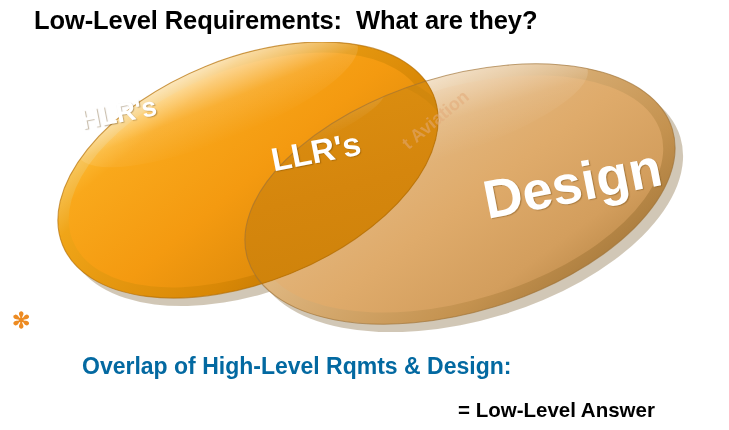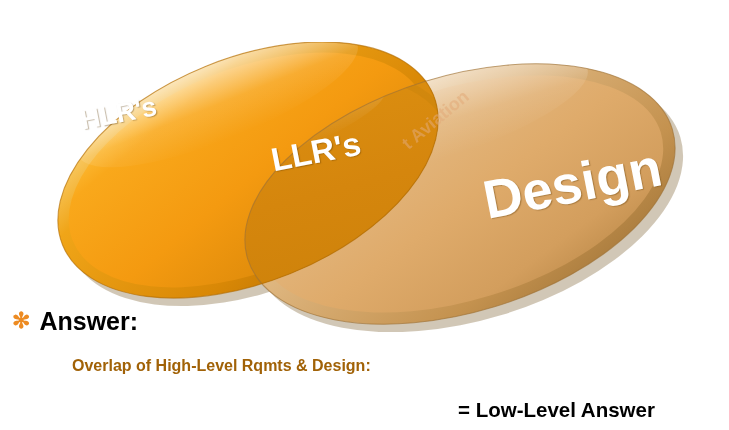--- a/index.html
+++ b/index.html
@@ -116,44 +116,45 @@
   }
   #answer-label {
     font-size: 25px;
     font-weight: bold;
     color: #000000;
     white-space: pre;
     line-height: 26px;
   }
   #overlap-line {
     position: absolute;
-    left: 72px;
+    left: 82px;
     top: 54px;
-    font-size: 16px;
-    font-weight: bold;
-    color: #a16207;
+    font-size: 23px;
+    font-weight: bold;
+    color: #0369a1;
     white-space: pre;
     line-height: 24px;
   }
   #result-line {
     position: absolute;
     left: 458px;
     top: 98px;
     font-size: 20.5px;
     font-weight: bold;
     color: #000000;
     white-space: pre;
     line-height: 24px;
   }
 </style>
 </head>
 <body>
 
 <div id="slide">
 
+  <div id="title">Low-Level Requirements:  What are they?</div>
 
   <div id="venn">
     <svg viewBox="0 0 729 290" xmlns="http://www.w3.org/2000/svg">
       <defs>
 
         <linearGradient id="gradHLR" x1="0.15" y1="0" x2="0.75" y2="1">
           <stop offset="0%" stop-color="#FFC849"></stop>
           <stop offset="18%" stop-color="#F9A81B"></stop>
           <stop offset="55%" stop-color="#F49A10"></stop>
           <stop offset="88%" stop-color="#E08C0B"></stop>
@@ -251,19 +252,18 @@
 
   <div class="venn-label" id="label-hlr">HLR's</div>
 
   <div class="venn-label" id="label-llr">LLR's</div>
 
   <div class="venn-label" id="label-design">Design</div>
 
   <div id="answer-block">
     <div id="answer-line">
       <span id="answer-bullet">✻</span>
-      <span id="answer-label">Answer:</span>
     </div>
     <div id="overlap-line">Overlap of High-Level Rqmts &amp; Design:</div>
     <div id="result-line">= Low-Level Answer</div>
   </div>
 
 </div>
 
 </body></html>

